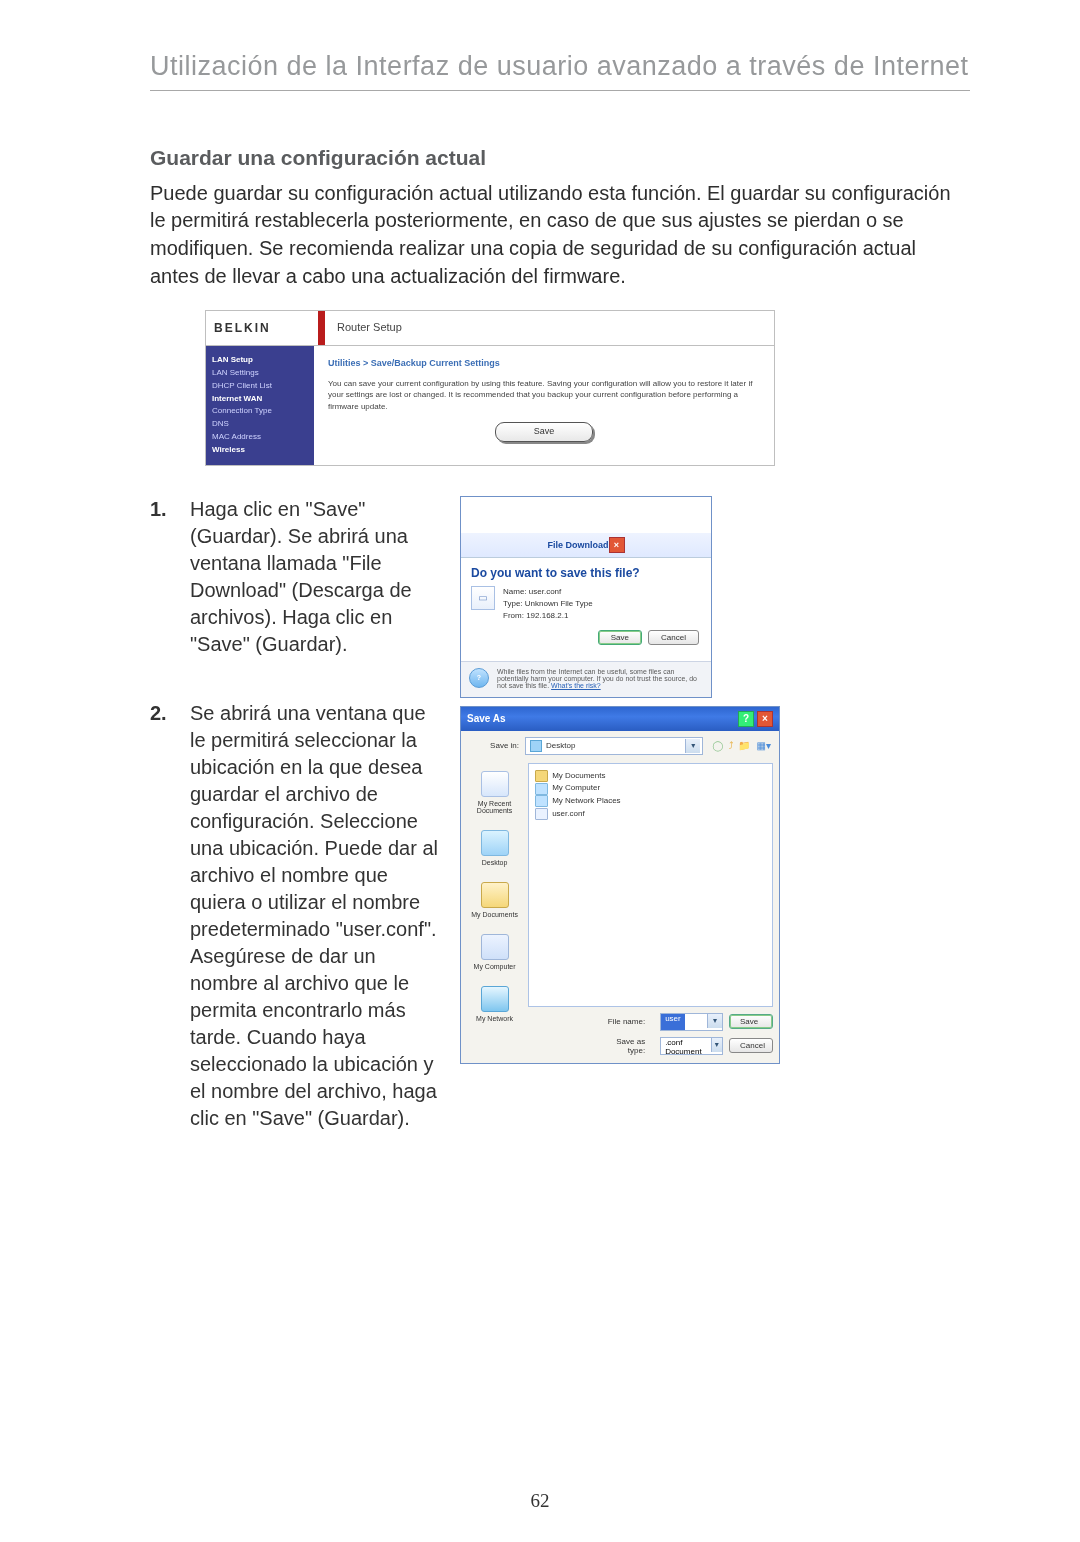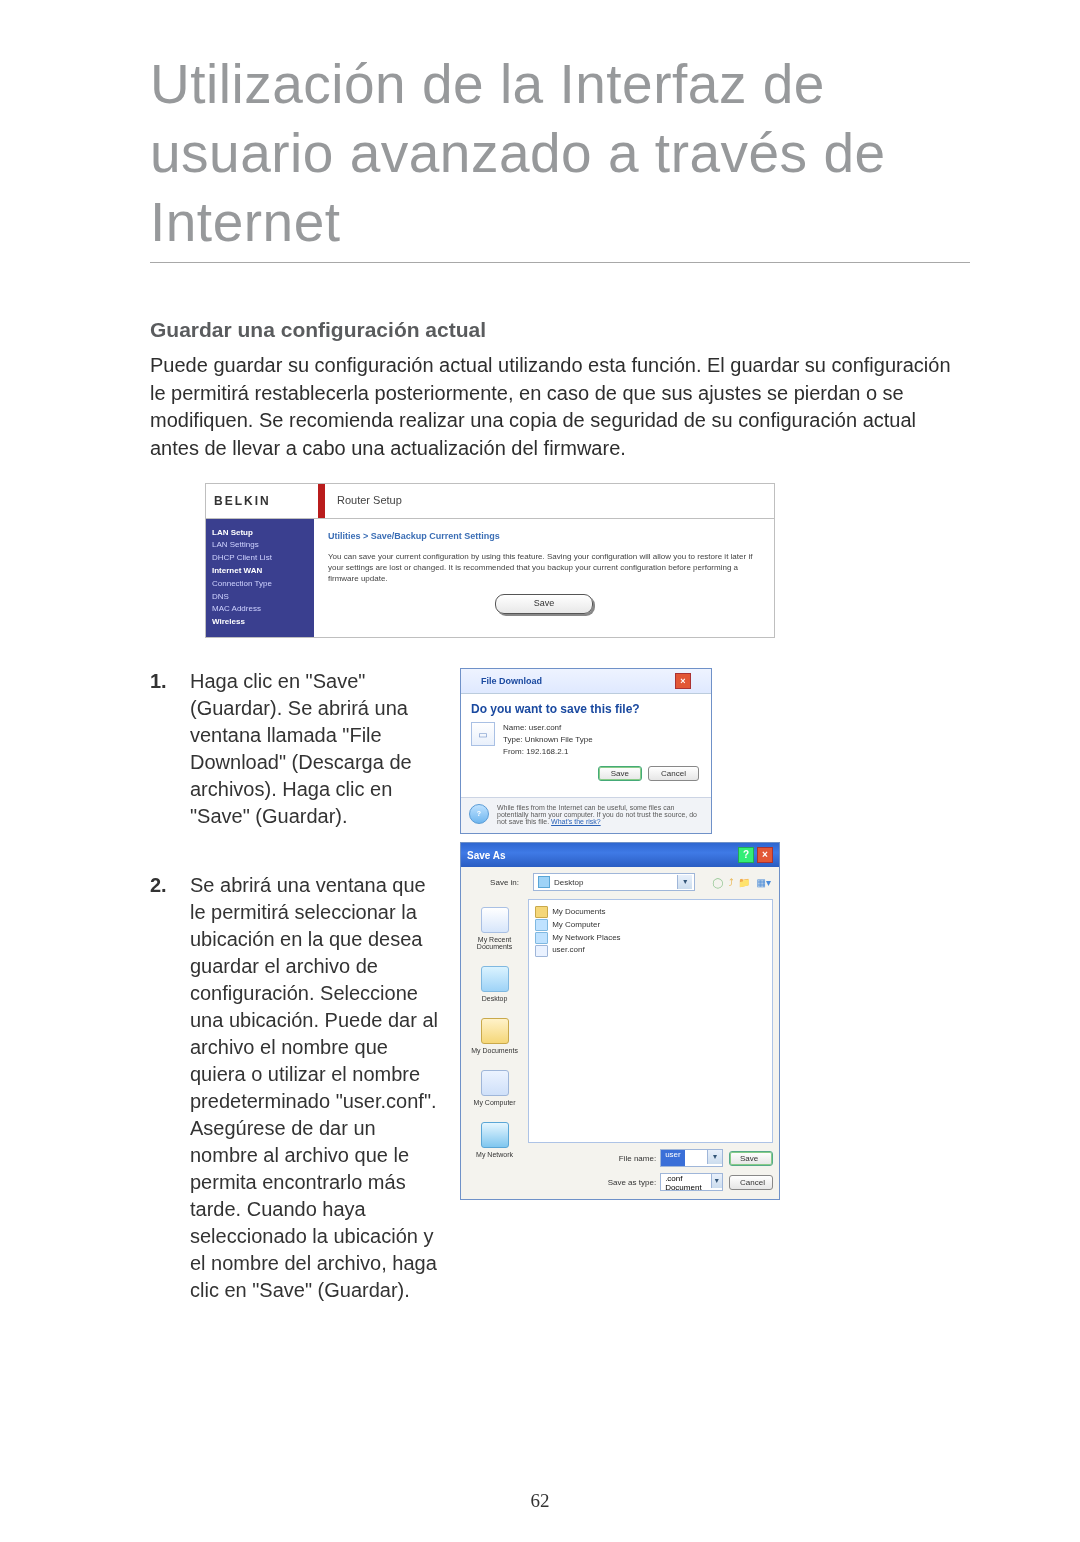--- a/index.html
+++ b/index.html
@@ -12,21 +12,21 @@
   .page {
     width: 1080px;
     height: 1542px;
     padding: 50px 110px 0 150px;
     box-sizing: border-box;
     position: relative;
   }
   h1.title {
     font-family: "Segoe UI Light", "Helvetica Neue", Arial, sans-serif;
     font-weight: 300;
-    font-size: 55px;
+    font-size: 27px;
     color: #97999b;
     letter-spacing: 0.5px;
     line-height: 1.25;
     margin: 0 0 8px 0;
     border-bottom: 1px solid #a8a8a8;
     padding-bottom: 6px;
   }
   h2.subhead {
     font-size: 21px;
     font-weight: bold;
@@ -140,22 +140,23 @@
     font-family: Tahoma, Arial, sans-serif;
   }
   .dlg-top {
     background: linear-gradient(to bottom, #eef3ff, #dfe9ff);
     color: #1b4aa0;
     font-weight: bold;
     font-size: 9px;
     padding: 4px 20px;
     border-bottom: 1px solid #bcd;
     display: flex;
-    justify-content: space-between;
+    justify-content: center;
     align-items: center;
+    margin-top: 36px;
   }
   .dlg-top .x {
     background: #e25736;
     color: #fff;
     width: 14px;
     height: 14px;
     text-align: center;
     line-height: 14px;
     border: 1px solid #a33;
     font-size: 9px;
@@ -221,21 +222,21 @@
   .saveas-top .bx { display: flex; gap: 3px; }
   .saveas-top .bx span {
     width: 14px; height: 14px; line-height: 14px; text-align: center;
     font-weight: bold; color: #fff;
   }
   .saveas-top .help-b { background: #3e7; border: 1px solid #2a5; color:#024; }
   .saveas-top .close-b { background: #e25736; border: 1px solid #a33; }
   .saveas-bar {
     display: flex;
     align-items: center;
-    gap: 14px;
+    gap: 6px;
     padding: 6px 8px;
     background: #f4f3ee;
   }
   .saveas-bar label { width: 50px; text-align: right; }
   .saveas-combo {
     flex: 1;
     border: 1px solid #9fb6d9;
     background: #fff;
     height: 16px;
     display: flex;
@@ -295,21 +296,21 @@
   }
   .fa-ico.net { background: #bfe2ff; border-color: #7fb8e0; }
   .fa-ico.file { background: #eaf2ff; border-color: #9fb6d9; }
   .saveas-bottom {
     display: grid;
     grid-template-columns: 72px 60px 1fr 50px;
     row-gap: 6px;
     align-items: center;
     padding: 6px 6px 8px 0;
   }
-  .saveas-bottom label { text-align: right; padding-right: 4px; }
+  .saveas-bottom label { text-align: right; padding-right: 15px; }
   .sb-input {
     border: 1px solid #9fb6d9;
     background: #fff;
     height: 16px;
     display: flex;
     justify-content: space-between;
   }
   .sb-input .txt {
     padding: 0 4px;
     background: #3a6fd8;

